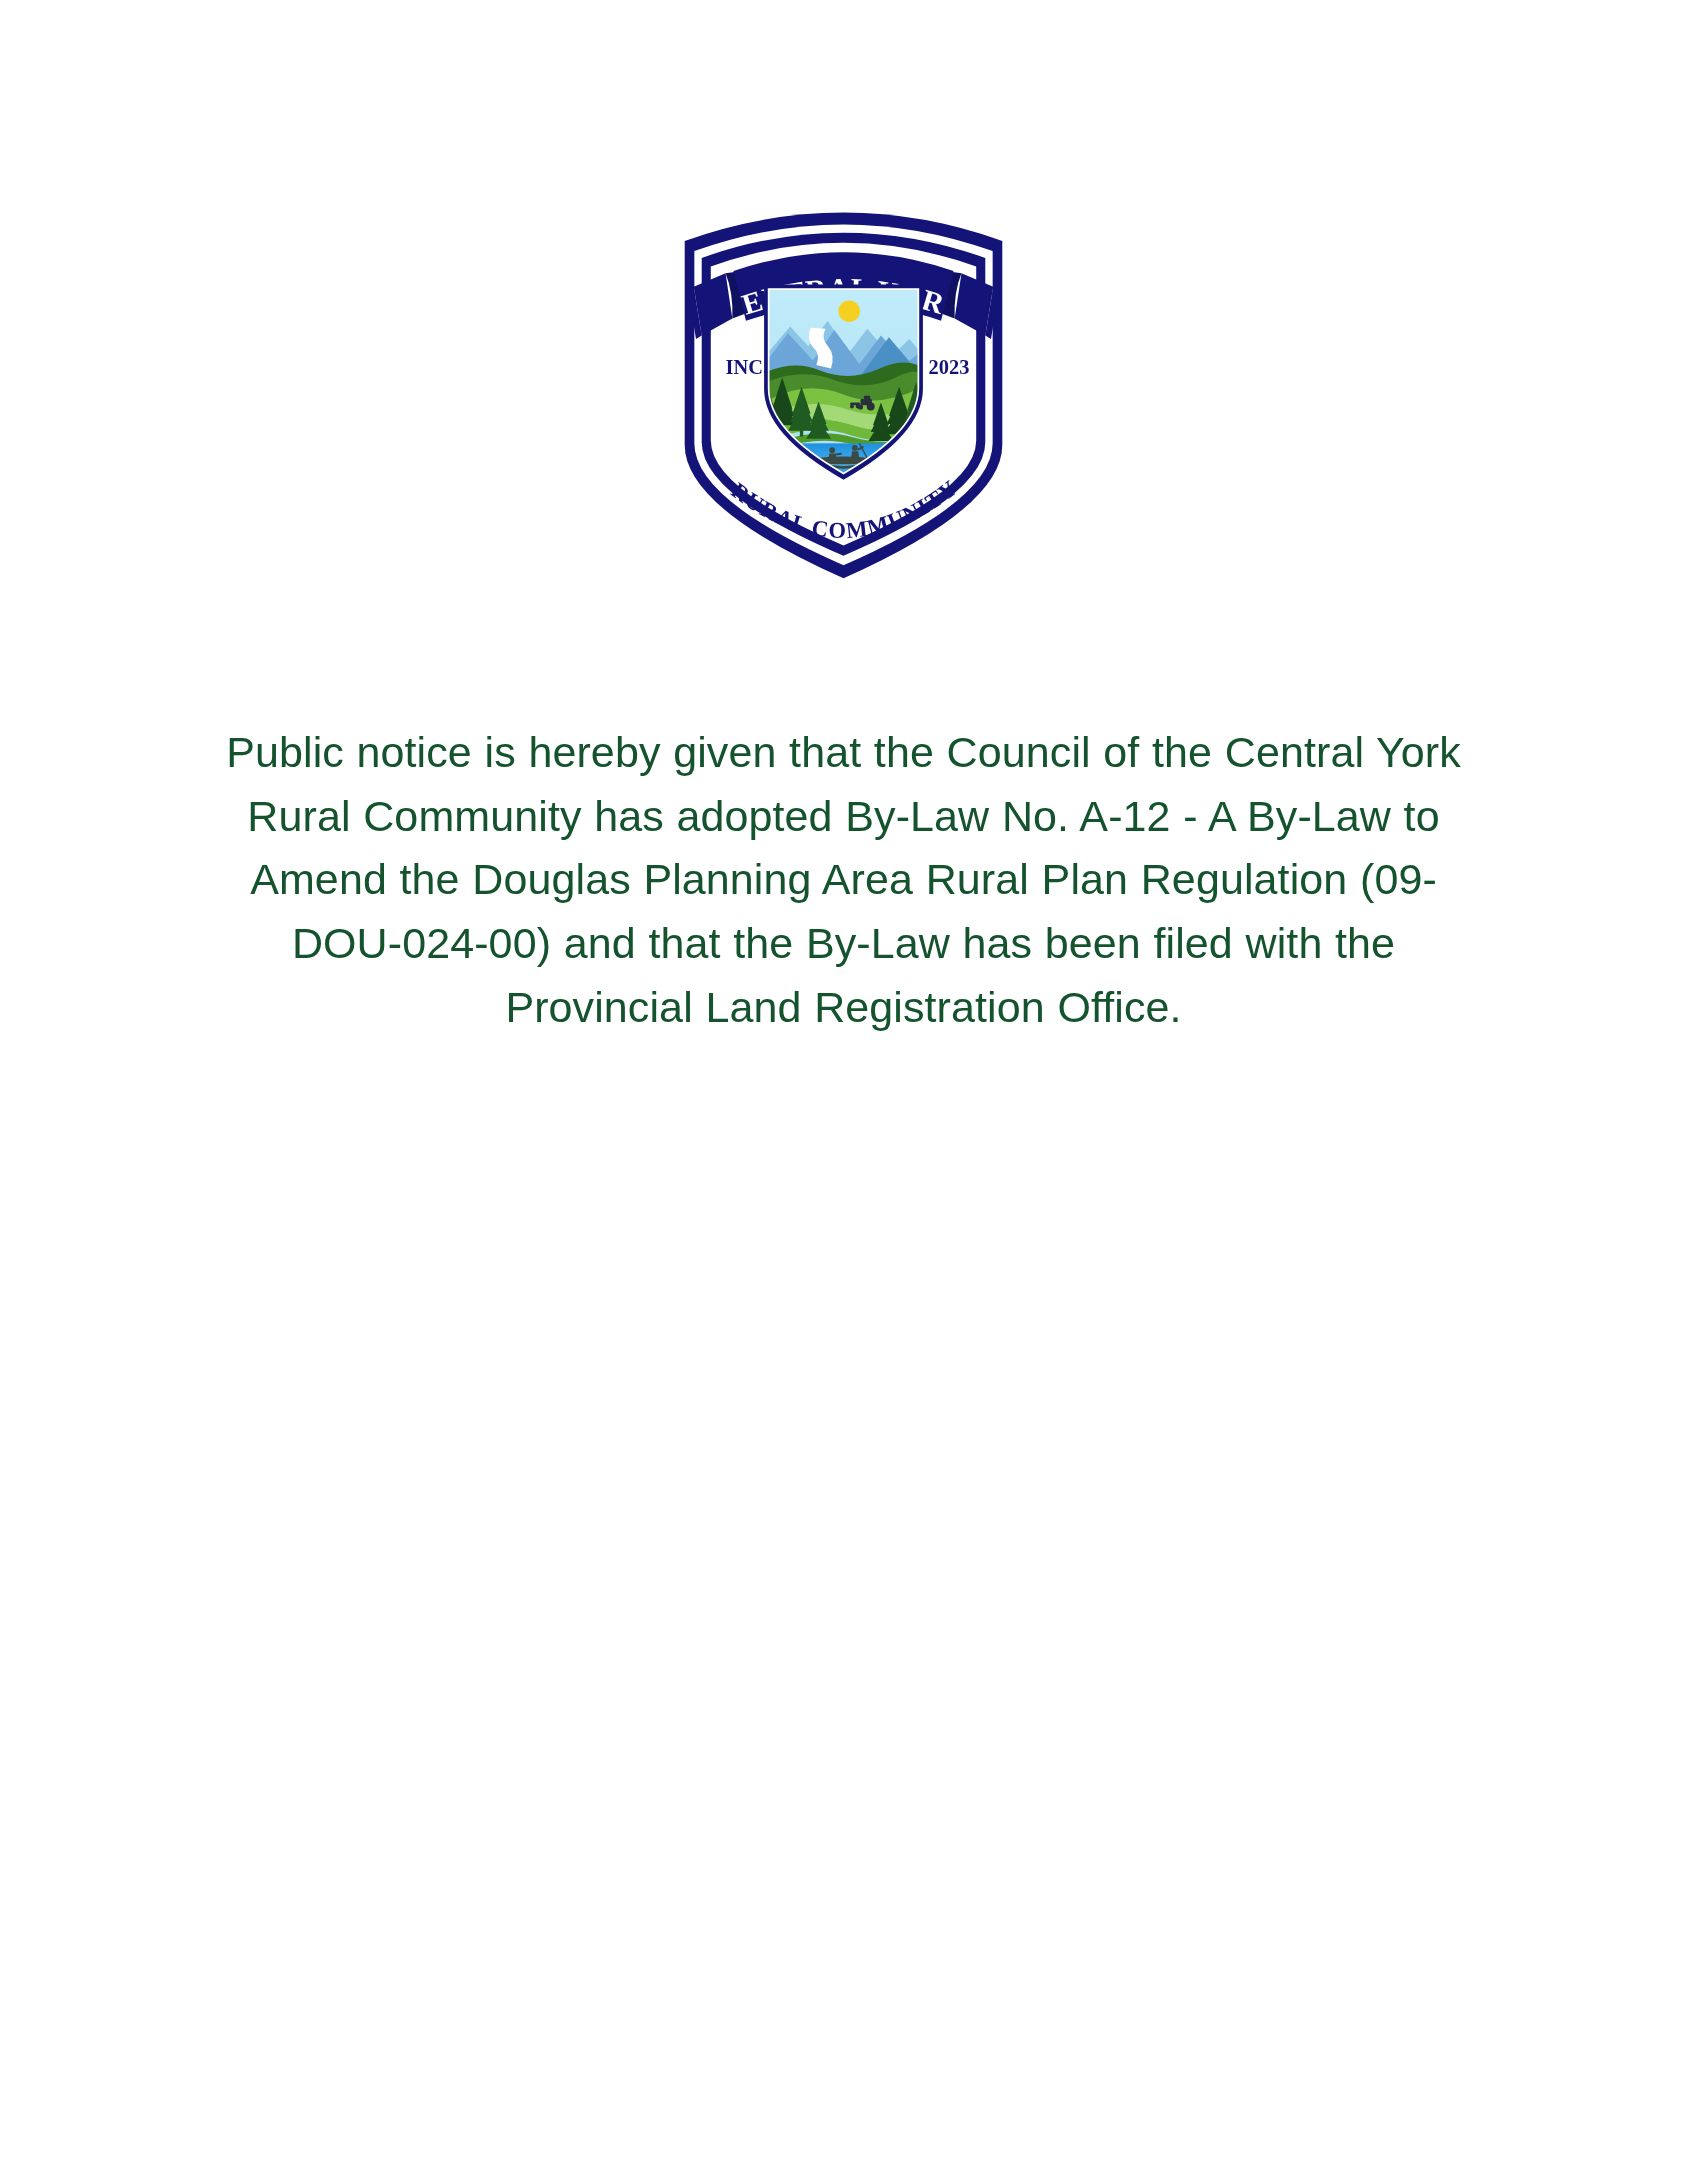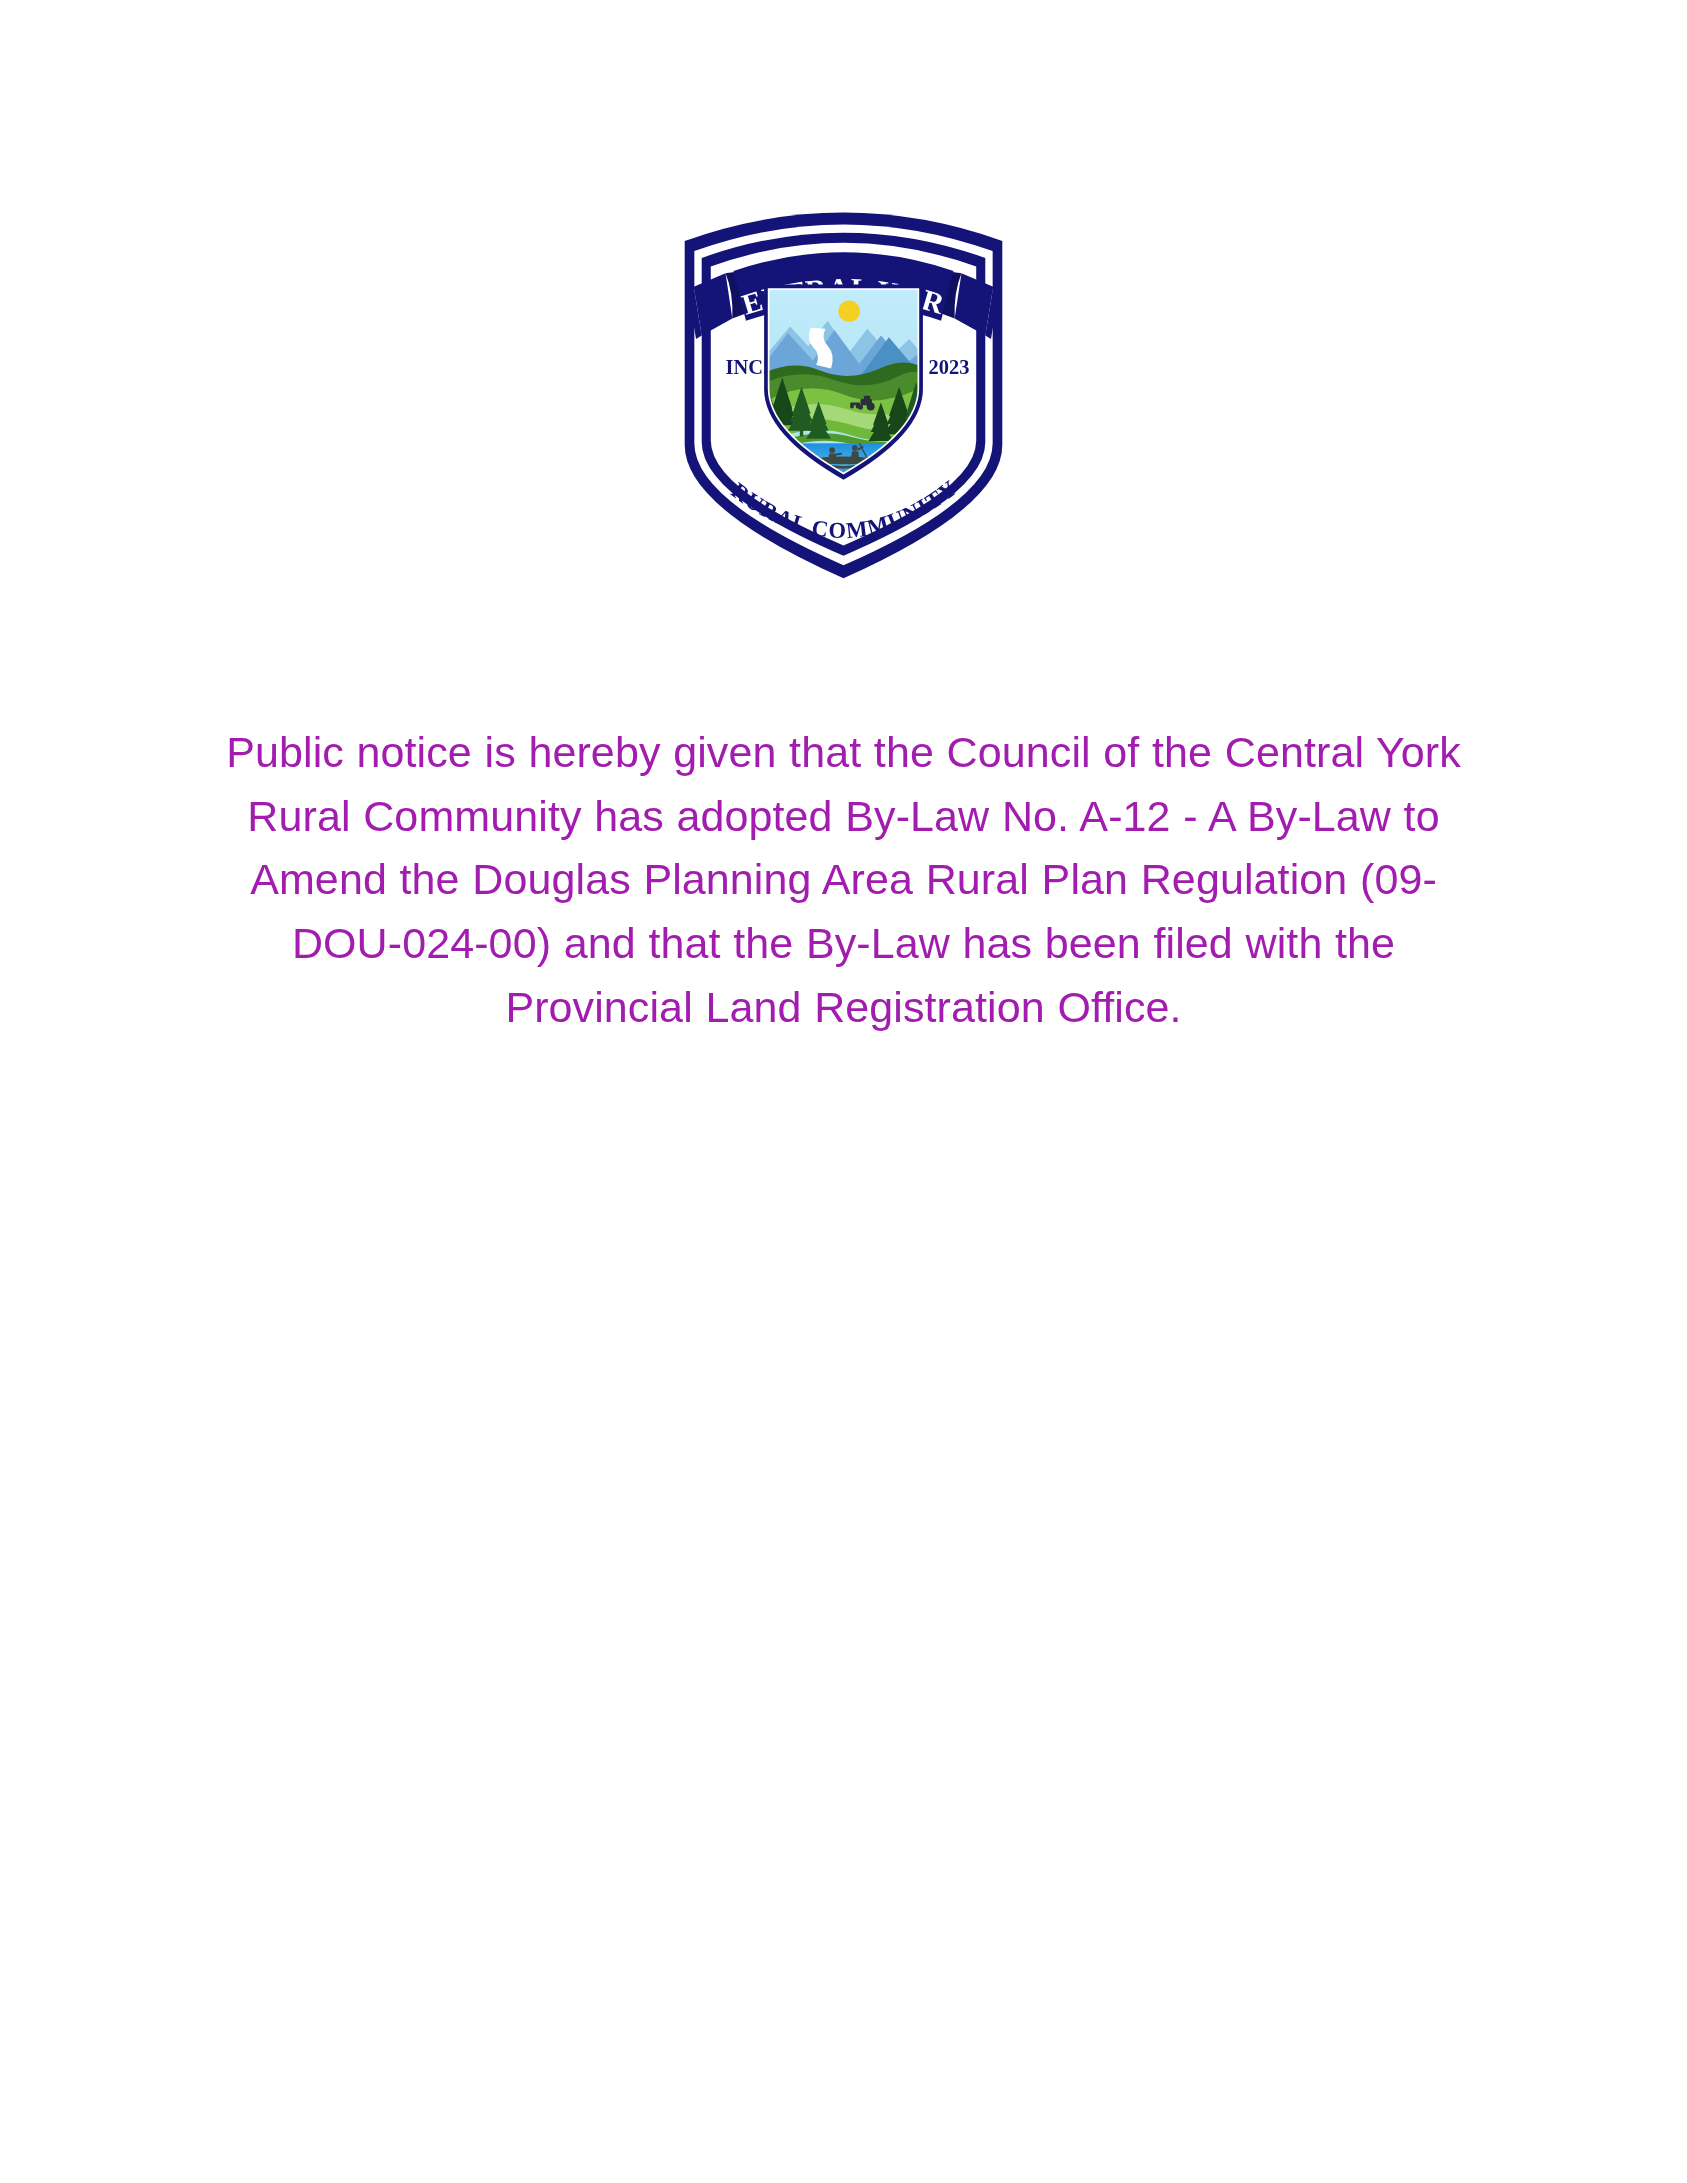--- a/index.html
+++ b/index.html
@@ -37,21 +37,21 @@
   }
 
   
   .notice {
     position: absolute;
     left: 50%;
     transform: translateX(-50%);
     top: 721px;
     width: 1270px;
     text-align: center;
-    color: #a21caf;
+    color: #14532d;
     font-family: "Liberation Sans", sans-serif;
     font-size: 43px;
     line-height: 1.48;
     font-weight: 400;
     letter-spacing: 0.1px;
     word-spacing: 0.6px;
   }
   .notice p {
     margin: 0;
   }

